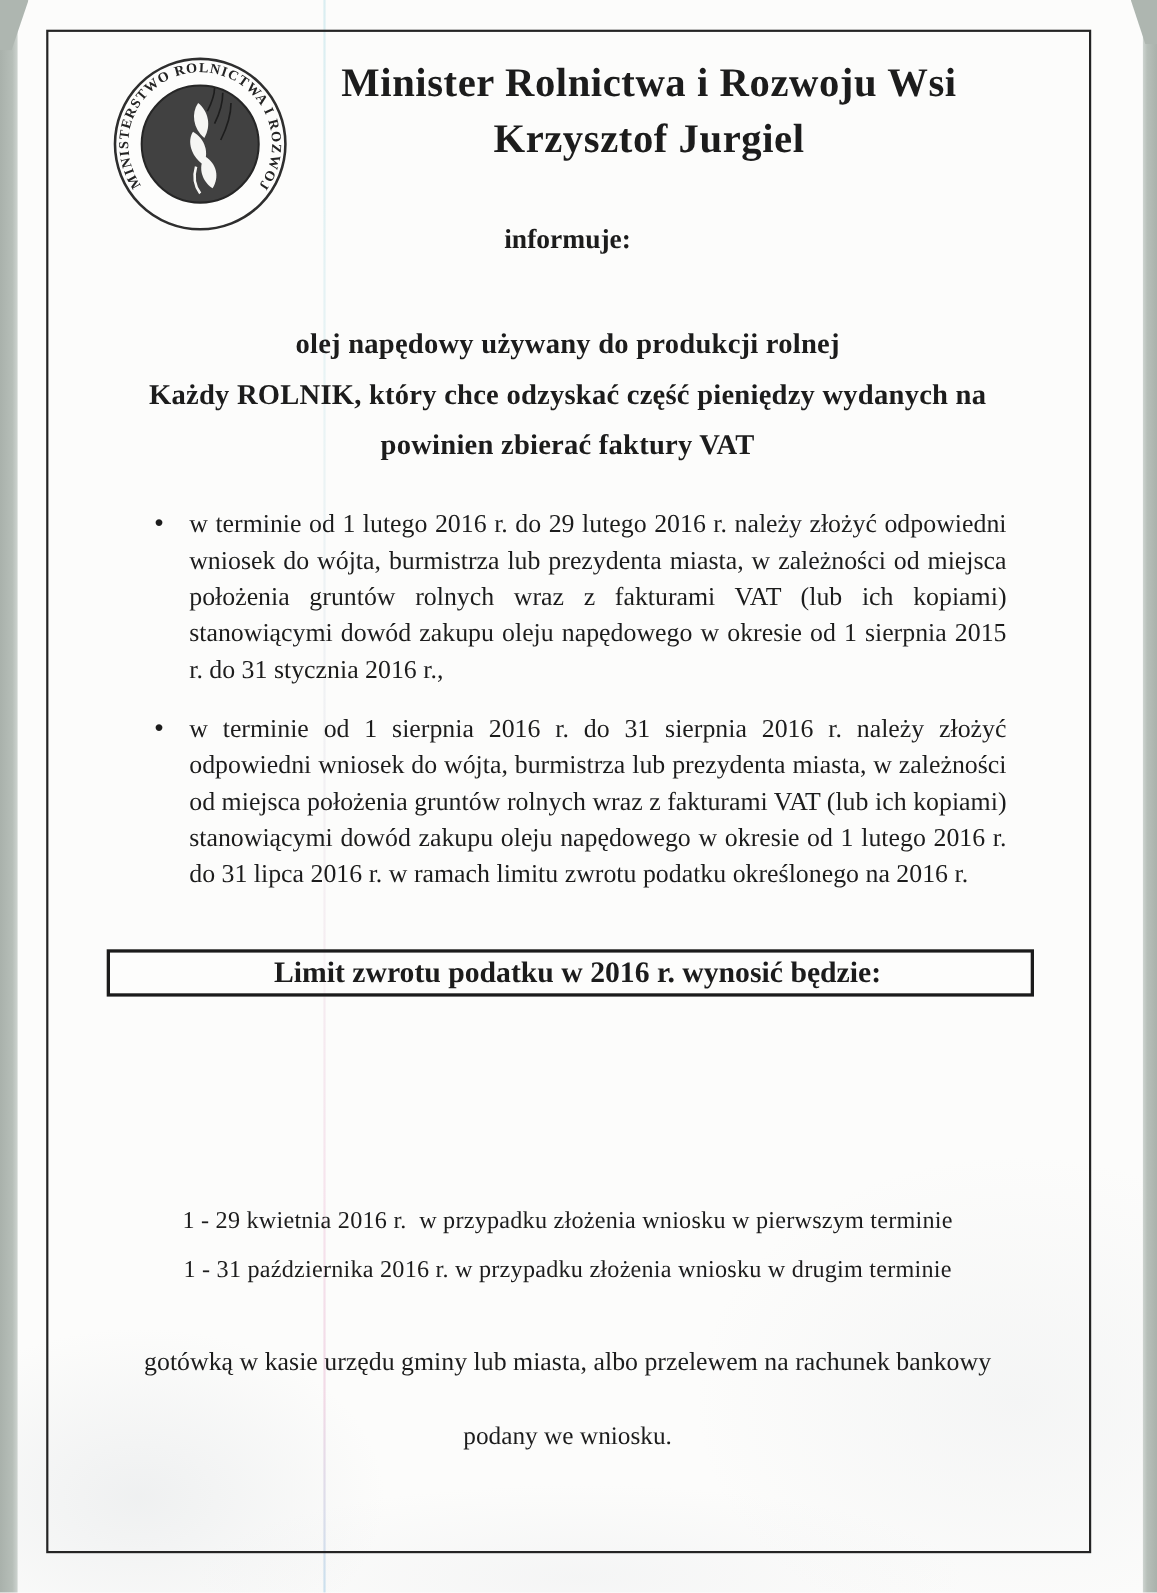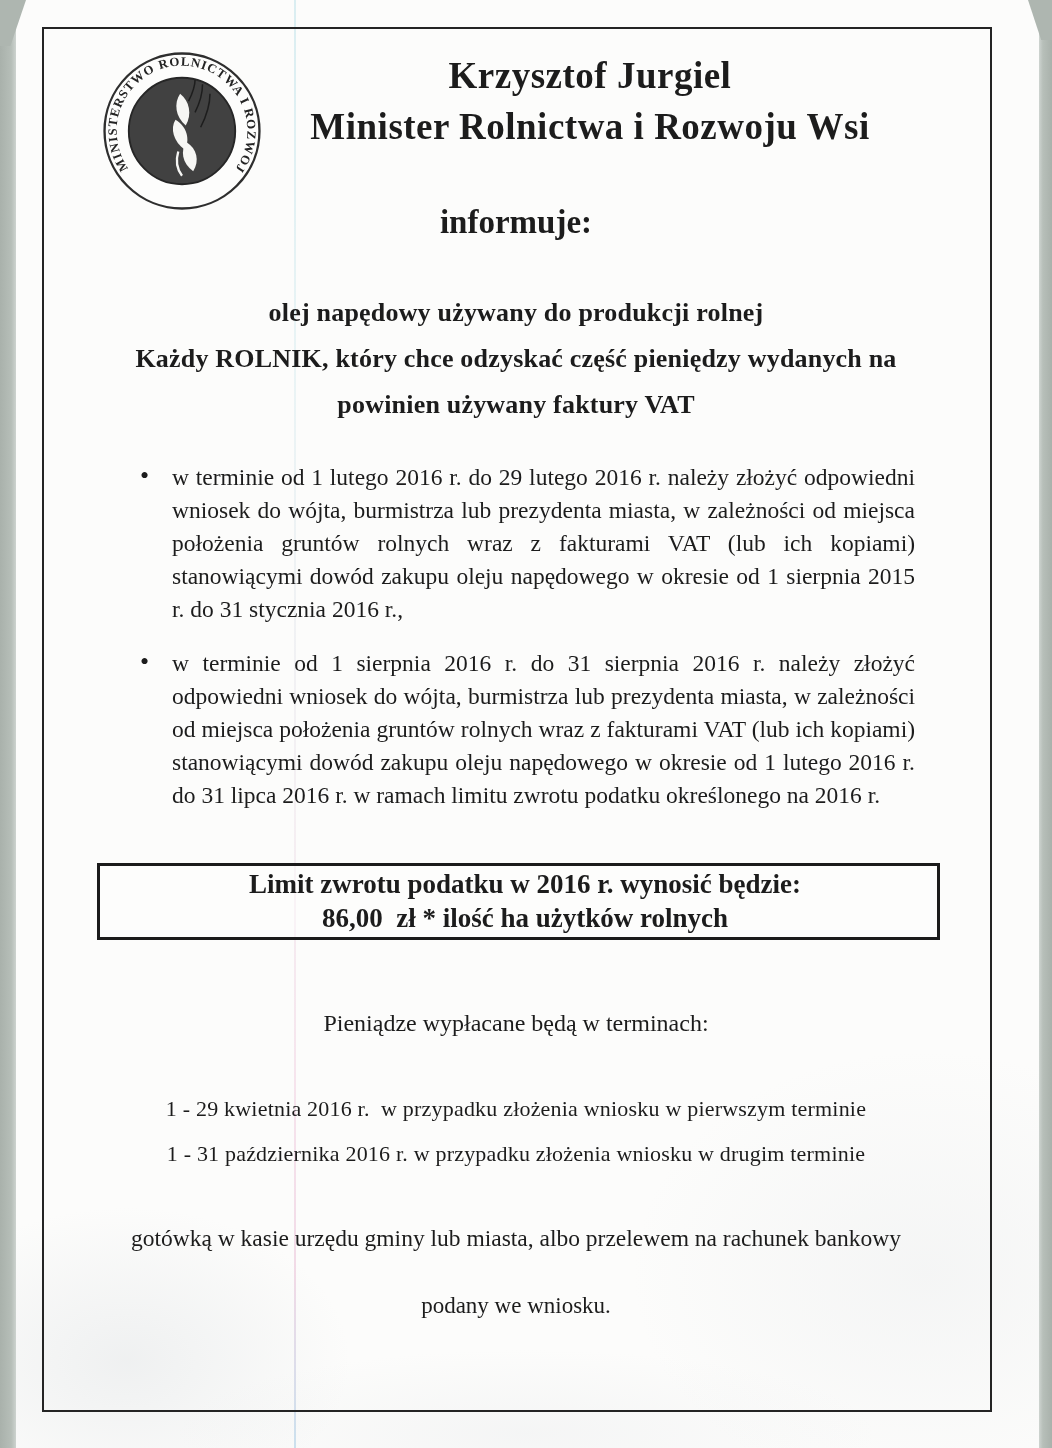--- a/index.html
+++ b/index.html
@@ -35,21 +35,21 @@
   
   .seal{position:absolute;left:98px;top:47px;width:168px;height:168px;}
   
   .masthead{
     position:absolute;left:225px;top:50px;width:730px;
     text-align:center;font-weight:bold;font-size:37px;line-height:51px;
     letter-spacing:.5px;
   }
   .informs{
     position:absolute;left:44px;top:204px;width:944px;
-    text-align:center;font-weight:bold;font-size:33px;
+    text-align:center;font-weight:bold;font-size:25px;
   }
   .heading{
     position:absolute;left:64px;top:290px;width:904px;
     text-align:center;font-weight:bold;font-size:26px;line-height:46px;
     letter-spacing:.2px;
   }
   
   .bullets{position:absolute;left:140px;top:461px;width:775px;list-style:none;margin:0;padding:0;}
   .bullets li{
     position:relative;padding-left:32px;margin:0 0 21px 0;
@@ -107,47 +107,45 @@
         <path d="M 95,102 C 106,109 109,122 102,133 C 90,125 88,110 95,102 Z" fill="#f6f6f4"></path>
         <path d="M 86,112 C 83,122 84,130 90,138" fill="none" stroke="#f6f6f4" stroke-width="2.5"></path>
         <path d="M 97,58 C 102,48 104,42 104,35" fill="none" stroke="#1d1d1d" stroke-width="1.6"></path>
         <path d="M 104,70 C 110,58 112,48 112,40" fill="none" stroke="#1d1d1d" stroke-width="1.6"></path>
         <path d="M 110,86 C 117,72 120,60 120,50" fill="none" stroke="#1d1d1d" stroke-width="1.6"></path>
       </g>
     </svg>
   </div>
 
   <div class="masthead">
+    <div>Minister Rolnictwa i Rozwoju Wsi</div>
     <div>Krzysztof Jurgiel</div>
-    <div>Minister Rolnictwa i Rozwoju Wsi</div>
   </div>
 
   <div class="informs">informuje:</div>
 
   <div class="heading">
     <div>olej napędowy używany do produkcji rolnej</div>
     <div>Każdy ROLNIK, który chce odzyskać część pieniędzy wydanych na</div>
-    <div>powinien używany faktury VAT</div>
+    <div>powinien zbierać faktury VAT</div>
   </div>
 
   <ul class="bullets">
     <li>
       <span class="marker">•</span>
       <span>w terminie od 1 lutego 2016 r. do 29 lutego 2016 r. należy złożyć odpowiedni wniosek do wójta, burmistrza lub prezydenta miasta, w zależności od miejsca położenia gruntów rolnych wraz z fakturami VAT (lub ich kopiami) stanowiącymi dowód zakupu oleju napędowego w okresie od 1 sierpnia 2015 r. do 31 stycznia 2016 r.,</span>
     </li>
     <li>
       <span class="marker">•</span>
       <span>w terminie od 1 sierpnia 2016 r. do 31 sierpnia 2016 r. należy złożyć odpowiedni wniosek do wójta, burmistrza lub prezydenta miasta, w zależności od miejsca położenia gruntów rolnych wraz z fakturami VAT (lub ich kopiami) stanowiącymi dowód zakupu oleju napędowego w okresie od 1 lutego 2016 r. do 31 lipca 2016 r. w ramach limitu zwrotu podatku określonego na 2016 r.</span>
     </li>
   </ul>
 
   <div class="limit-box">
     <div>Limit zwrotu podatku w 2016 r. wynosić będzie:</div>
-    <div>86,00  zł * ilość ha użytków rolnych</div>
   </div>
 
-  <div class="centerline payments-intro">Pieniądze wypłacane będą w terminach:</div>
   <div class="centerline term term1">1 - 29 kwietnia 2016 r.  w przypadku złożenia wniosku w pierwszym terminie</div>
   <div class="centerline term term2">1 - 31 października 2016 r. w przypadku złożenia wniosku w drugim terminie</div>
   <div class="centerline method1">gotówką w kasie urzędu gminy lub miasta, albo przelewem na rachunek bankowy</div>
   <div class="centerline method2">podany we wniosku.</div>
 
 </div>
 
 </body></html>

